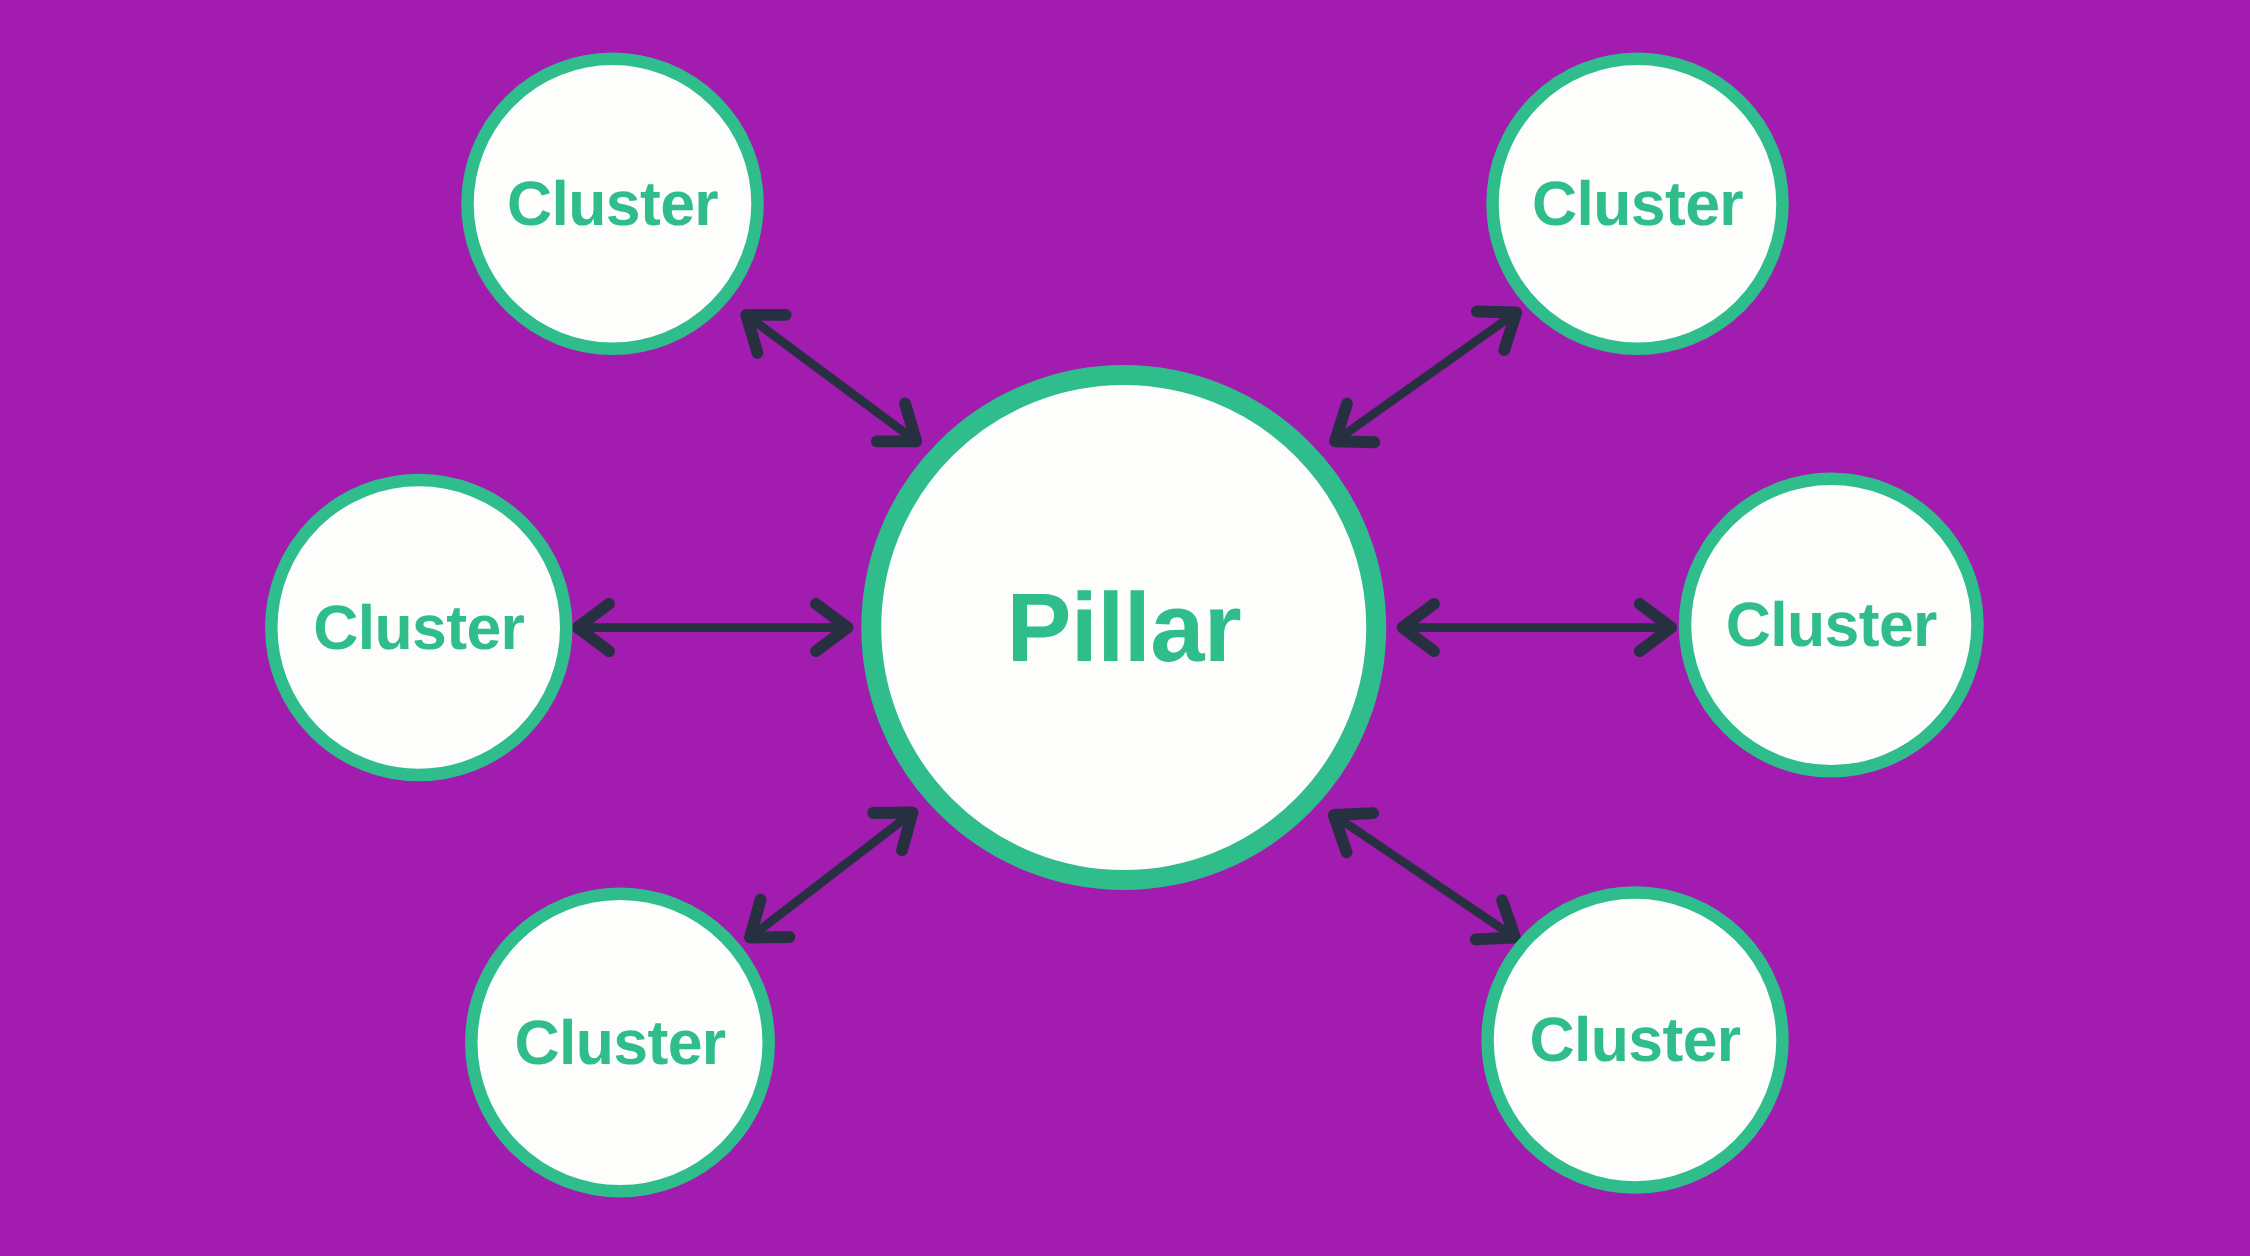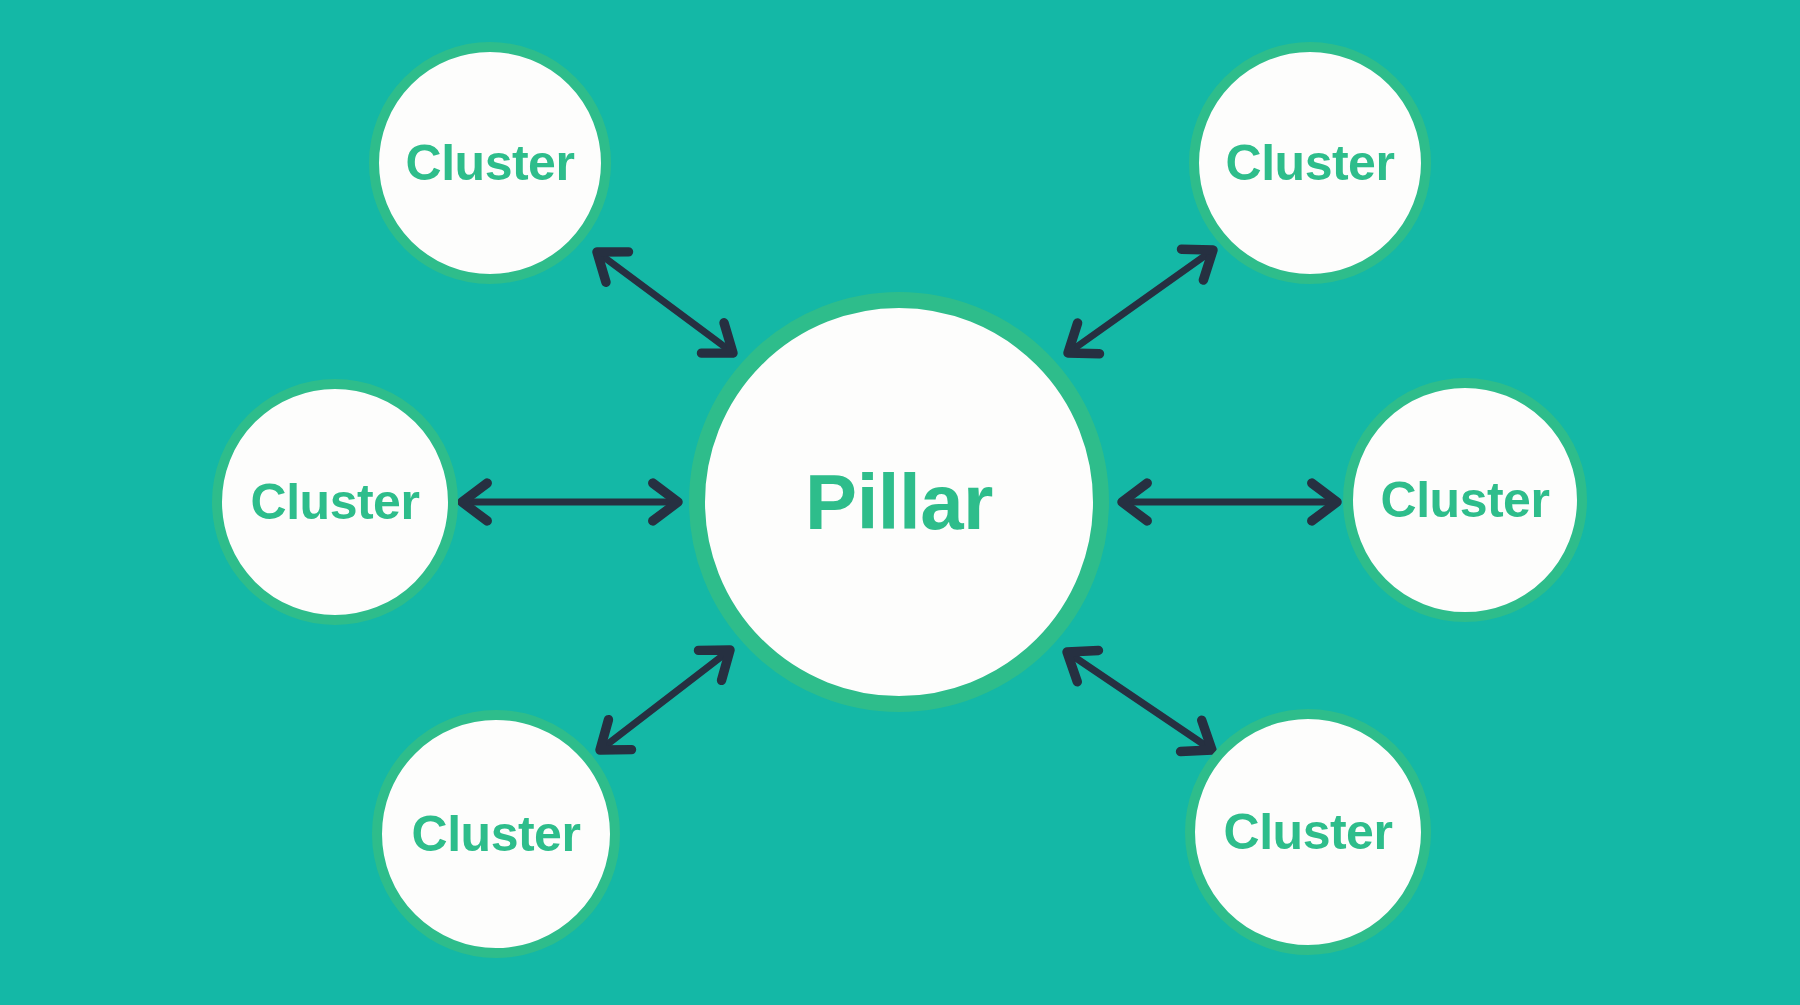--- a/index.html
+++ b/index.html
@@ -22,21 +22,21 @@
   }
   .node-label {
     font-family: "Liberation Sans", sans-serif;
     font-weight: 700;
     letter-spacing: -0.5px;
   }
 </style>
 </head>
 <body>
 
-<div class="canvas" style="background: #14b8a6;">
+<div class="canvas" style="background: #a21caf;">
   <svg id="diagram" width="1800" height="1005" viewBox="0 0 1800 1005" xmlns="http://www.w3.org/2000/svg">
       <defs>
         <marker id="ah" viewBox="0 0 12 12" refX="9" refY="6" markerWidth="9" markerHeight="9" orient="auto-start-reverse" markerUnits="strokeWidth">
           <path d="M 4.2,2.4 L 9,6 L 4.2,9.6" fill="none" stroke="#263041" stroke-width="1.8" stroke-linecap="round" stroke-linejoin="round"></path>
         </marker>
       </defs>
       <g>
         <line x1="597" y1="252" x2="733" y2="353" stroke="#263041" stroke-width="7" stroke-linecap="round" marker-start="url(#ah)" marker-end="url(#ah)"></line>
         <line x1="1213" y1="250" x2="1068" y2="353" stroke="#263041" stroke-width="7" stroke-linecap="round" marker-start="url(#ah)" marker-end="url(#ah)"></line>
         <line x1="462" y1="502" x2="678" y2="502" stroke="#263041" stroke-width="7" stroke-linecap="round" marker-start="url(#ah)" marker-end="url(#ah)"></line>

